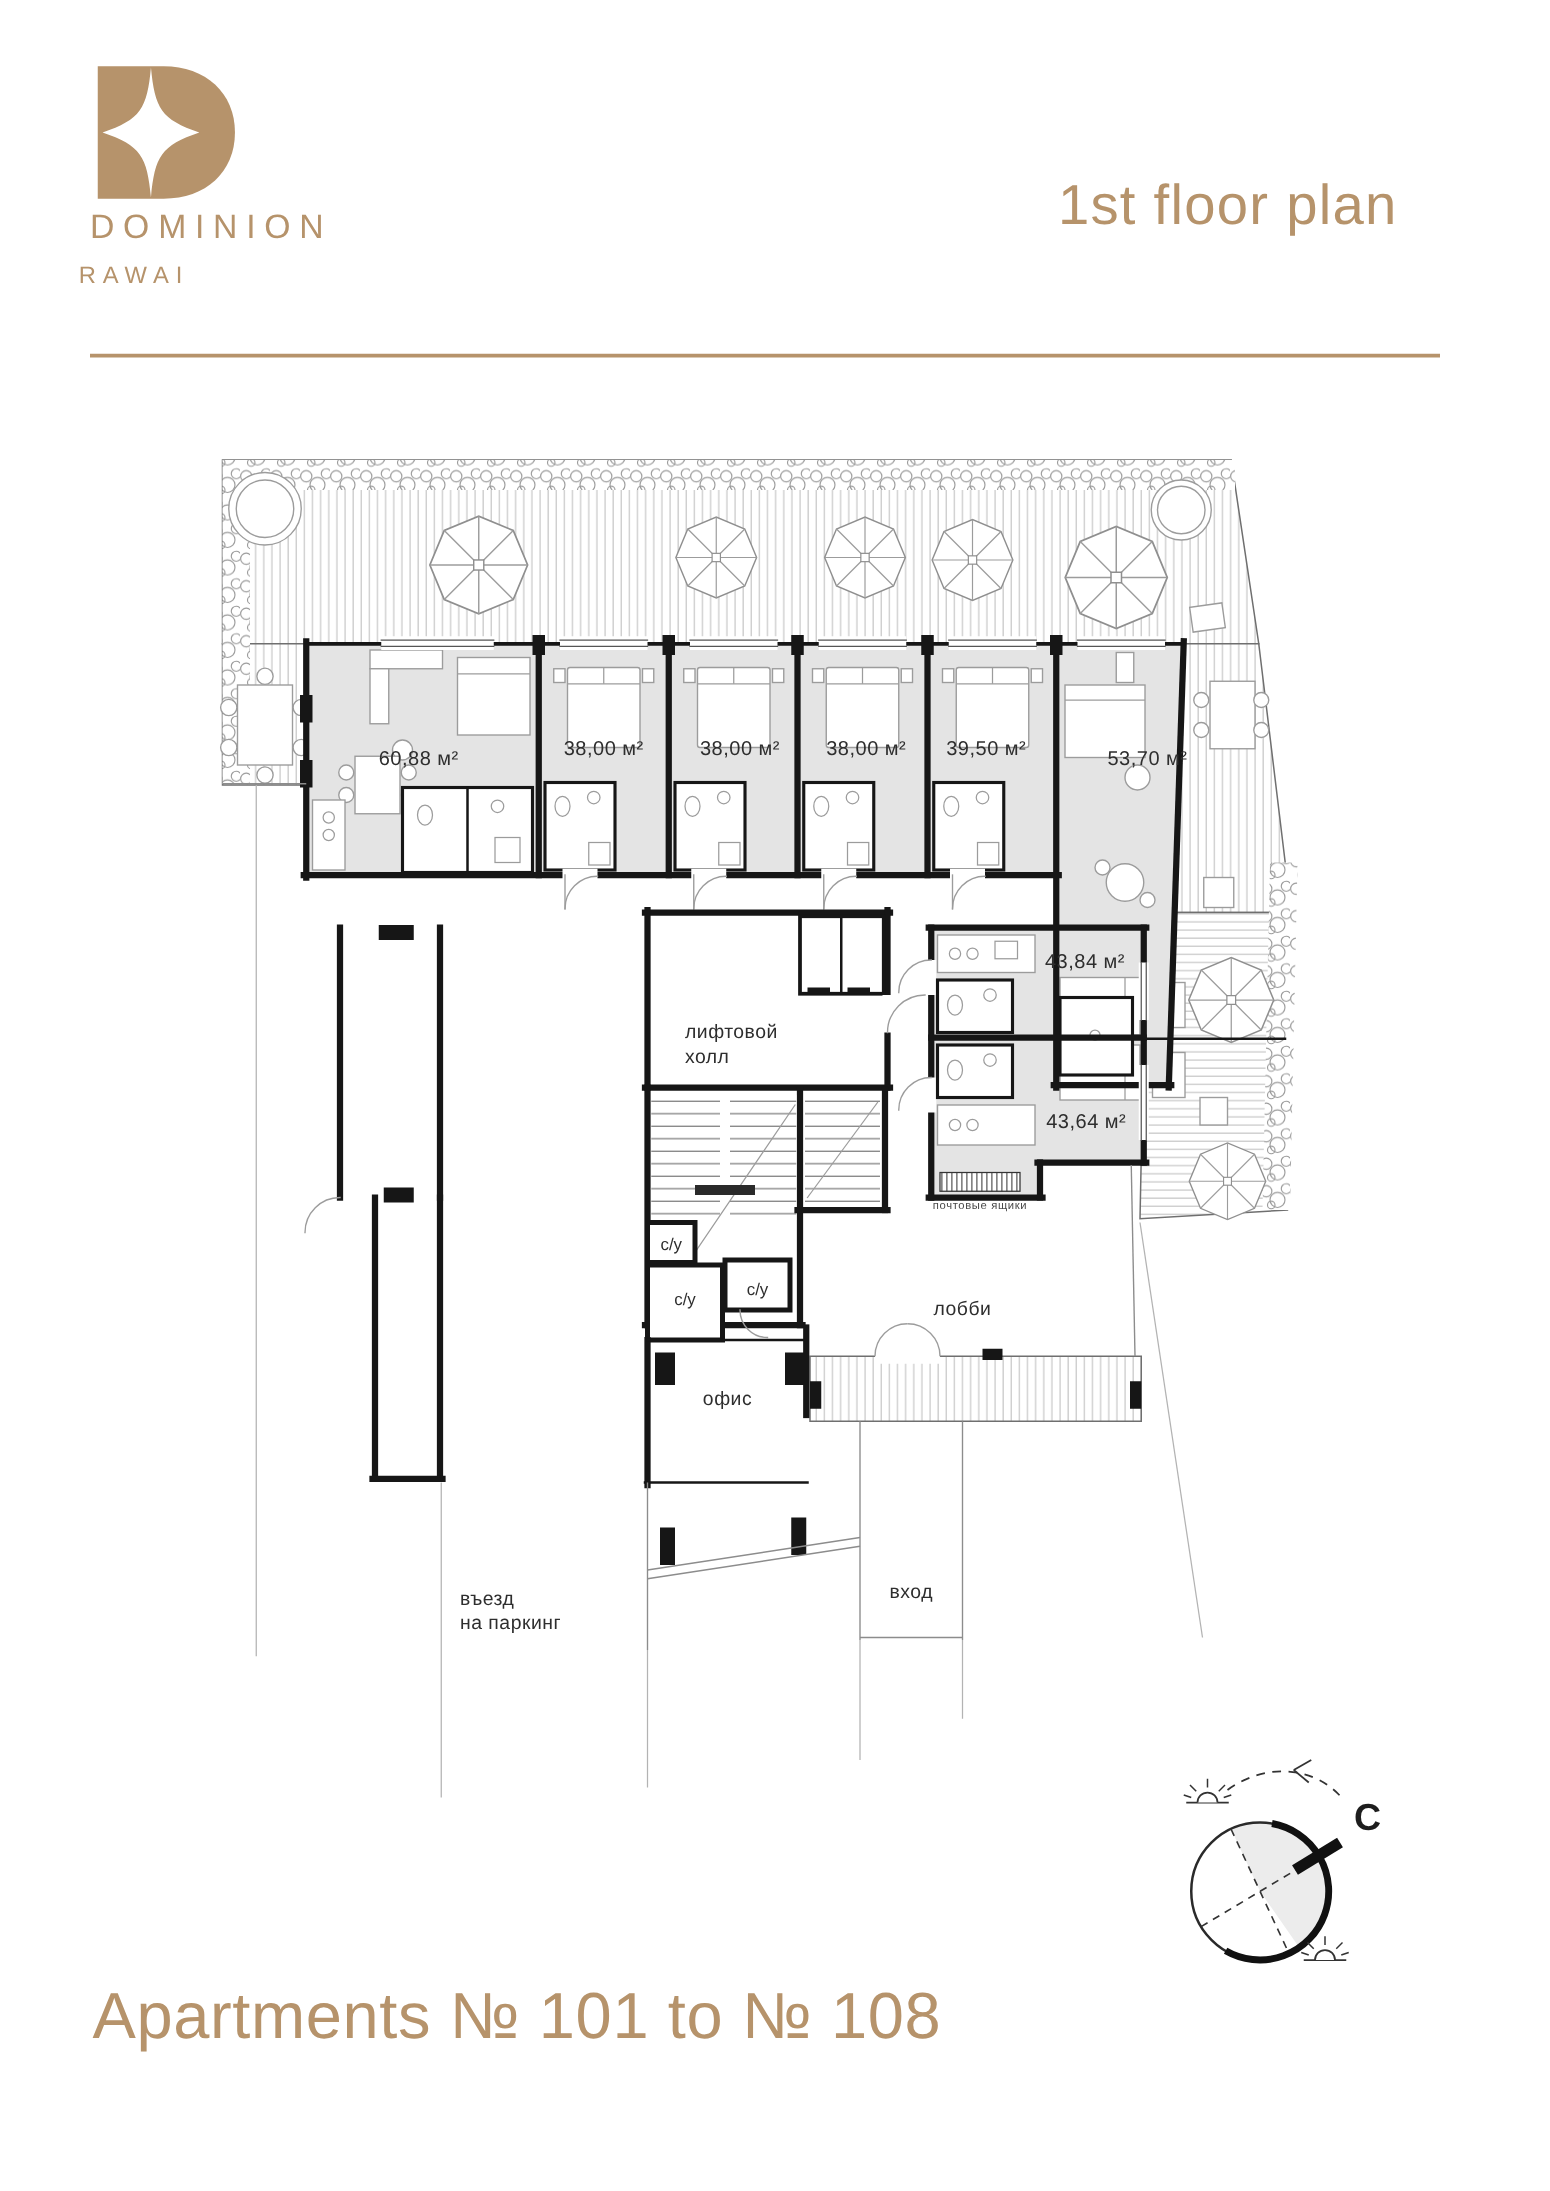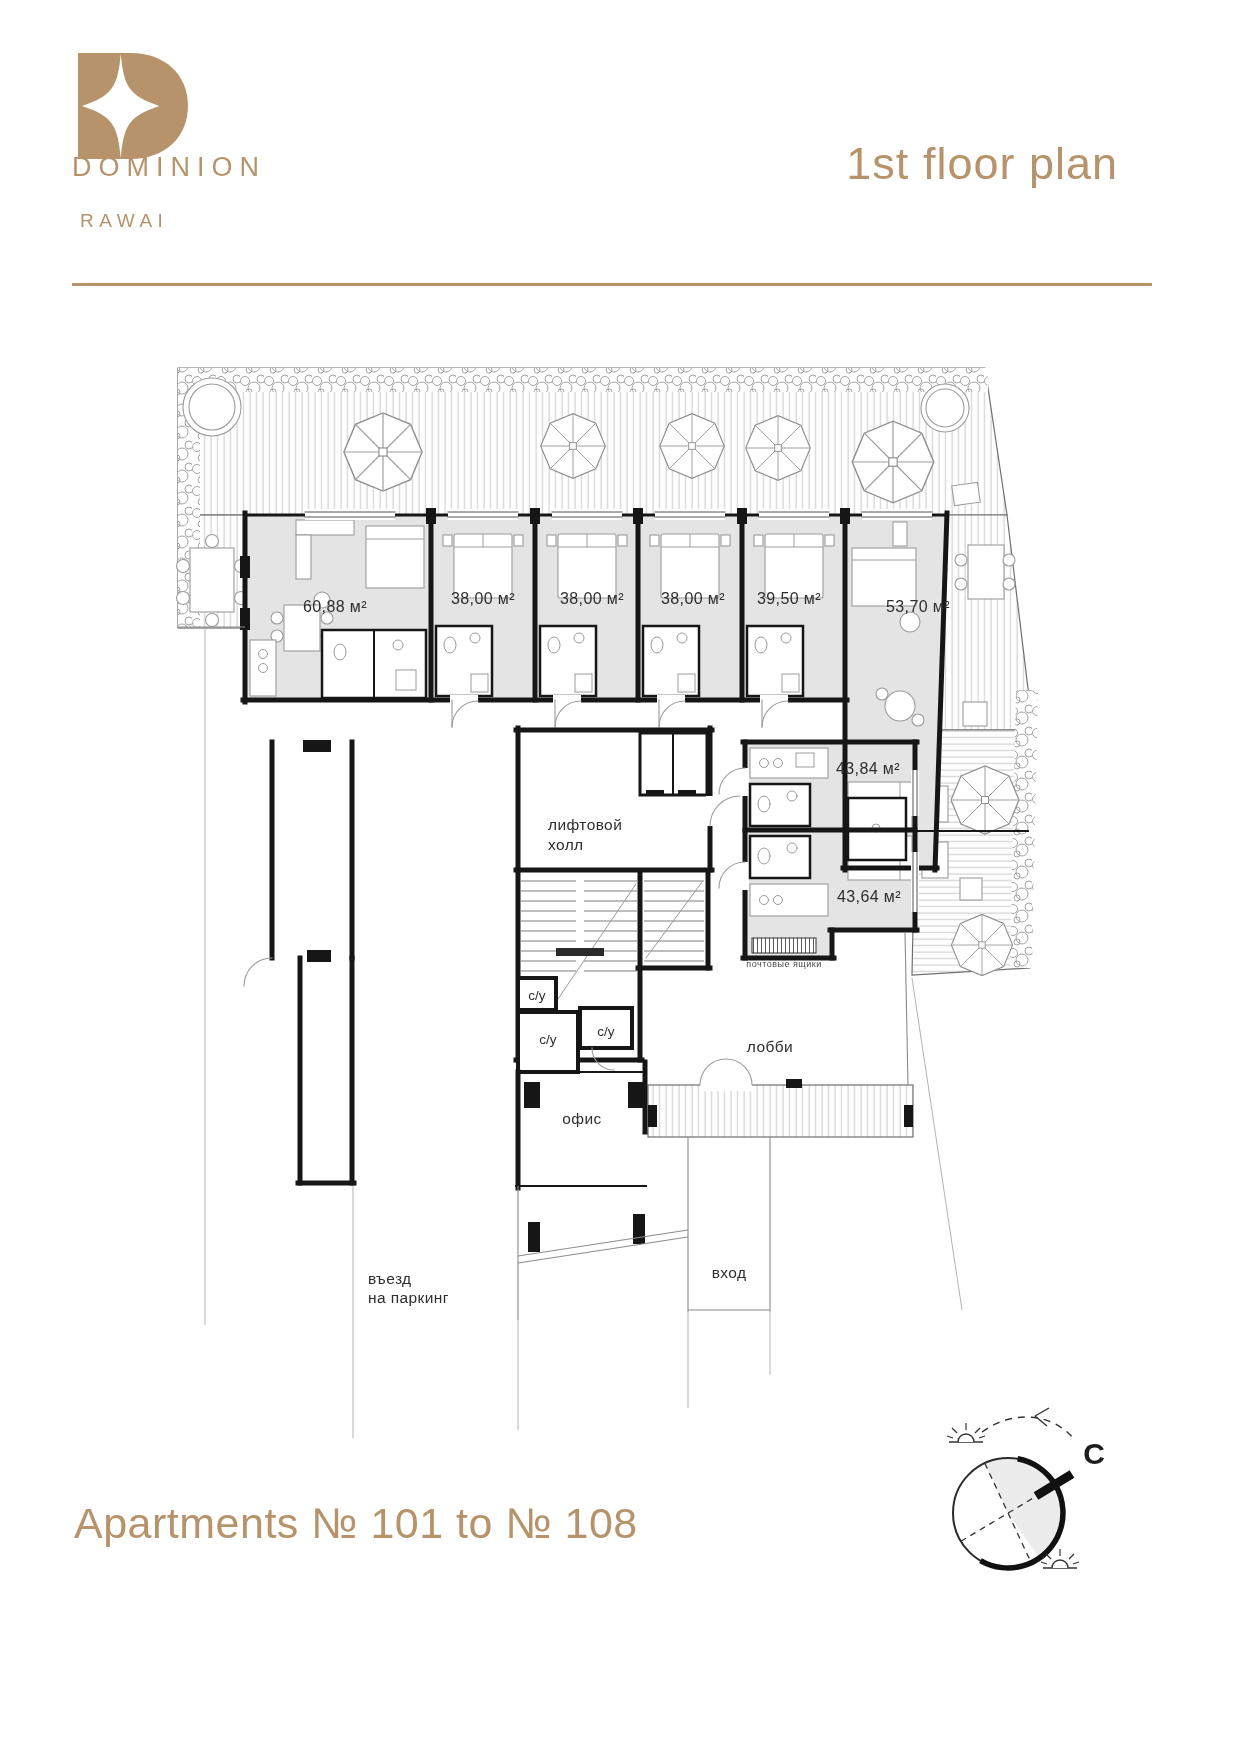--- a/index.html
+++ b/index.html
@@ -1,23 +1,23 @@
 <!DOCTYPE html>
 <html><head>
 <meta charset="utf-8">
 <style>
   html,body{margin:0;padding:0;background:#ffffff;}
   body{width:1240px;height:1753px;position:relative;font-family:"Liberation Sans","DejaVu Sans",sans-serif;overflow:hidden;}
   .abs{position:absolute;}
   .gold{color:#b6936b;}
-  #brand-name{left:72px;top:152px;font-size:27px;letter-spacing:7px;font-weight:500;}
-  #brand-loc{left:80px;top:210px;font-size:19px;letter-spacing:5.5px;font-weight:400;text-align:center;}
+  #brand-name{left:72px;top:166px;font-size:27px;letter-spacing:7px;font-weight:500;}
+  #brand-loc{left:63px;top:210px;font-size:19px;letter-spacing:5.5px;font-weight:400;text-align:center;}
   #page-title{right:122px;top:138px;font-size:45px;font-weight:300;letter-spacing:1px;}
   #divider{left:72px;right:88px;top:283px;height:3px;background:#b6936b;}
-  #caption{left:74px;top:1499px;font-size:43px;font-weight:400;letter-spacing:0.5px;}
+  #caption{left:74px;top:1583px;font-size:52px;font-weight:400;letter-spacing:0.5px;}
   svg text{font-family:"Liberation Sans","DejaVu Sans",sans-serif;}
   .lbl{font-size:16px;font-weight:500;fill:#2e2e2e;letter-spacing:.4px;}
   .lblR{font-size:15.5px;font-weight:500;fill:#2e2e2e;letter-spacing:.4px;}
   .lblS{font-size:13.5px;font-weight:500;fill:#2e2e2e;}
   .lblXS{font-size:9px;font-weight:400;fill:#4a4a4a;letter-spacing:.5px;}
   .lblC{font-size:30px;font-weight:700;fill:#1d1d1d;}
   .w5{stroke:#161616;stroke-width:5;}
   .w3{stroke:#161616;stroke-width:3;}
   .w2{stroke:#161616;stroke-width:2;}
   .thin{stroke:#8c8c8c;stroke-width:1.1;fill:none;}

